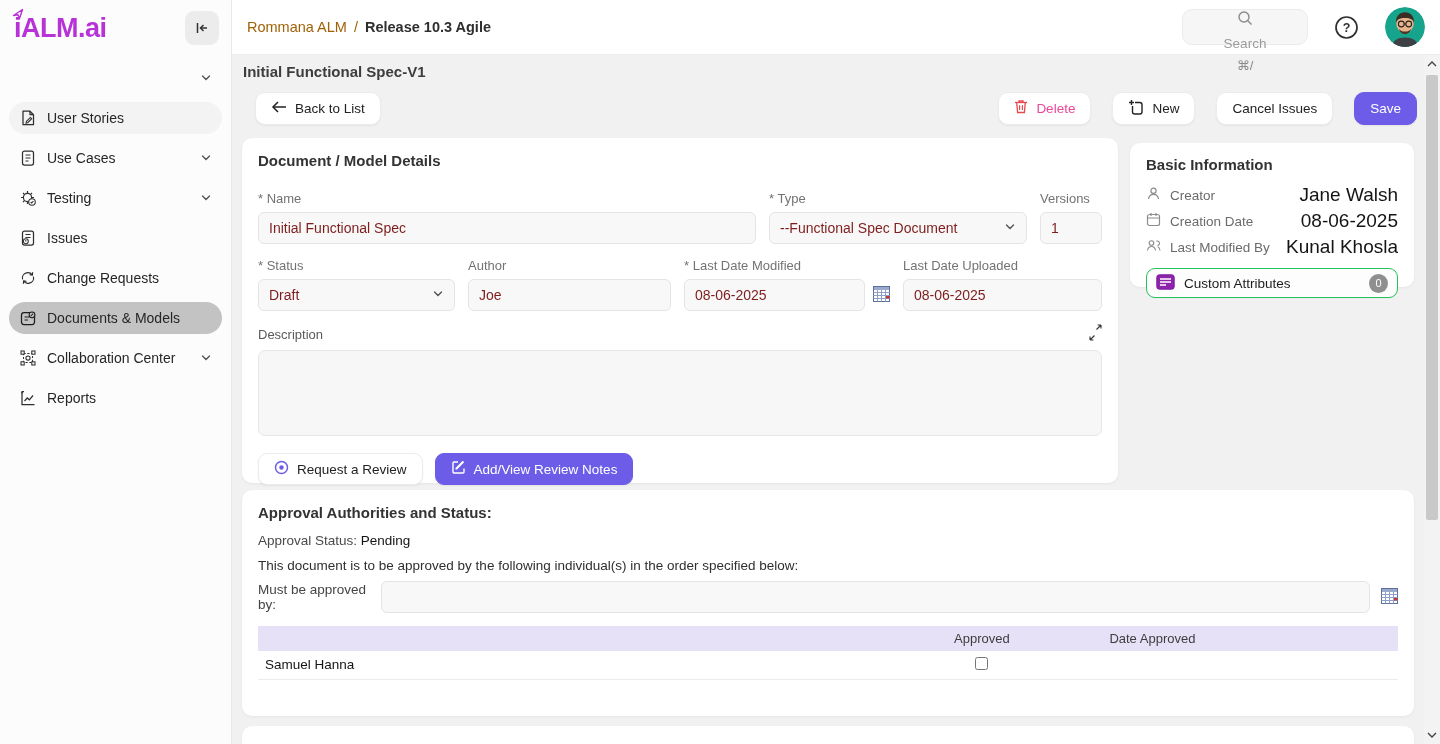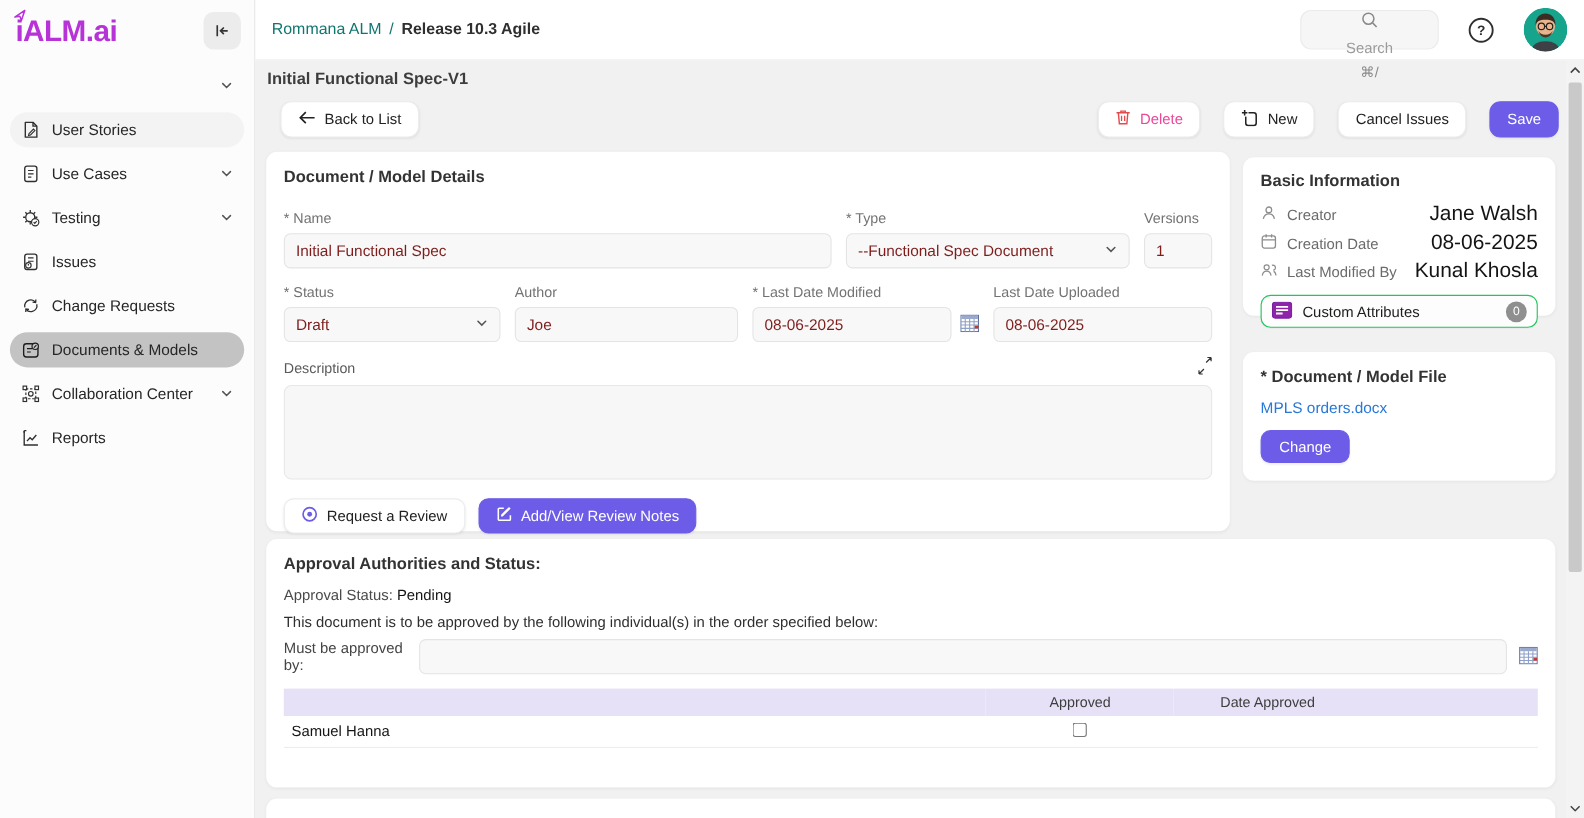--- a/index.html
+++ b/index.html
@@ -17,21 +17,21 @@
   .nav-item { height:32px; display:flex; align-items:center; gap:10px; padding:0 10px; border-radius:17px; cursor:pointer; color:#262626; }
   .nav-item .nav-label { font-size:14px; }
   .nav-item .chev { margin-left:auto; display:flex; }
   .nav-item.hovered { background:#f3f3f3; }
   .nav-item.selected { background:#c3c3c3; }
   .i18 { width:18px; height:18px; display:block; }
 
   
   .topbar { position:absolute; left:232px; top:0; width:1208px; height:55px; background:#ffffff; border-bottom:1px solid #ededed; display:flex; align-items:center; z-index:4; }
   .breadcrumb { margin-left:15px; display:flex; gap:7px; align-items:center; font-size:14.5px; }
-  .crumb-root, .crumb-sep { color:#0f766e; }
+  .crumb-root, .crumb-sep { color:#a16207; }
   .crumb-current { color:#2f2f2f; font-weight:700; }
   .topbar-right { margin-left:auto; margin-right:15px; display:flex; align-items:center; gap:26px; }
   .searchbox { width:126px; height:36px; border-radius:10px; background:#f6f6f6; border:1px solid #ebebeb; display:flex; align-items:center; gap:7px; padding:0 10px; cursor:text;flex-direction:column; }
   .search-ph { color:#9b9b9b; font-size:13.5px; }
   .search-kbd { color:#8a8a8a; font-size:13px; }
   .help-btn { display:flex; cursor:pointer; }
   .avatar { width:40px; height:40px; border-radius:50%; overflow:hidden; cursor:pointer; }
 
   
   .content { position:absolute; left:232px; top:55px; width:1208px; height:689px; background:#f1f1f1; overflow:hidden; }
@@ -445,29 +445,20 @@
     <div class="attr-btn">
       <span><svg width="19" height="16" viewBox="0 0 19 16">
             <rect x="0.8" y="0.8" width="17.4" height="14.4" rx="2.5" fill="#8e24aa" stroke="#7b1fa2"></rect>
             <path d="M4 5h11M4 8h11M4 11h6" stroke="#fff" stroke-width="1.6"></path>
           </svg></span>
       <span class="attr-label">Custom Attributes</span>
       <span class="attr-badge">0</span>
     </div>
   </div>
 
-  <div class="card card-file">
-    <div class="sec-heading">* Document / Model File</div>
-    <a class="file-link">MPLS orders.docx</a>
-    <div>
-      <button class="btn btn-primary btn-change">
-        <span>Change</span>
-      </button>
-    </div>
-  </div>
 
   <div class="card card-approval">
     <div class="sec-heading">Approval Authorities and Status:</div>
     <div class="appr-status">
       <span>Approval Status:</span>
       <b>Pending</b>
     </div>
     <div class="appr-instr">This document is to be approved by the following individual(s) in the order specified below:</div>
     <div class="must-row">
       <span class="must-label">Must be approved by:</span>

